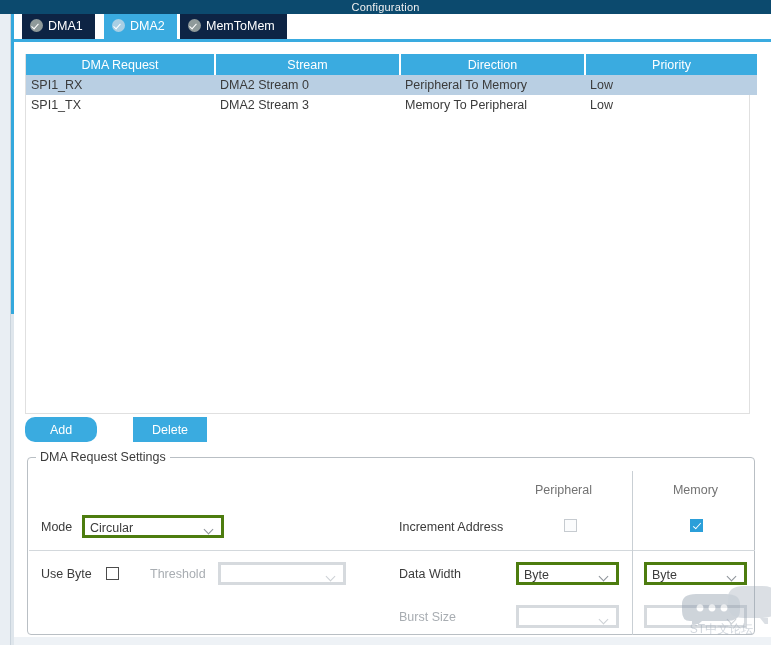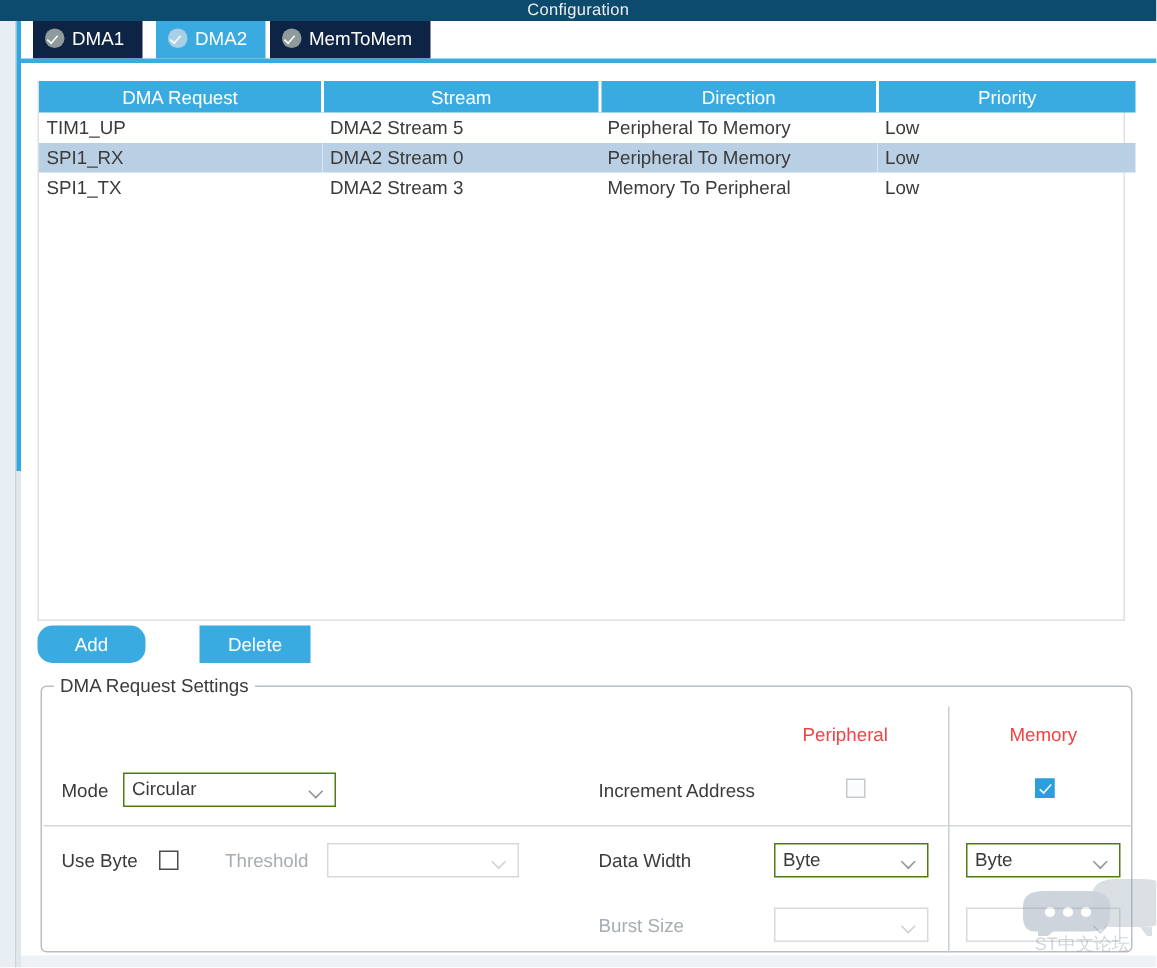--- a/index.html
+++ b/index.html
@@ -189,30 +189,30 @@
   .lbl {
     position: absolute;
     font-size: 12.5px;
     color: #3b3b3b;
     white-space: nowrap;
   }
   .lbl.dim { color: #a8adb2; }
   .col-head {
     position: absolute;
     font-size: 12.5px;
-    color: #ef4444;
+    color: #737373;
     text-align: center;
     white-space: nowrap;
   }
 
   
   .combo {
     position: absolute;
     height: 23px;
-    border: 1px solid #4d7c0f;
+    border: 3px solid #4d7c0f;
     background: #ffffff;
     box-sizing: border-box;
     font-size: 12.5px;
     color: #3b3b3b;
     line-height: 21px;
     padding-left: 5px;
     cursor: default;
   }
   .combo.dim { border-color: #d6dade; color: #b6babe; }
   .combo .arrow {
@@ -308,26 +308,20 @@
   <table class="dmatable">
     <thead>
       <tr>
         <th style="width:188px;">DMA Request</th>
         <th style="width:183px;">Stream</th>
         <th style="width:183px;">Direction</th>
         <th style="width:171px;">Priority</th>
       </tr>
     </thead>
     <tbody>
-      <tr>
-        <td>TIM1_UP</td>
-        <td>DMA2 Stream 5</td>
-        <td>Peripheral To Memory</td>
-        <td>Low</td>
-      </tr>
       <tr class="selected">
         <td>SPI1_RX</td>
         <td>DMA2 Stream 0</td>
         <td>Peripheral To Memory</td>
         <td>Low</td>
       </tr>
       <tr>
         <td>SPI1_TX</td>
         <td>DMA2 Stream 3</td>
         <td>Memory To Peripheral</td>

